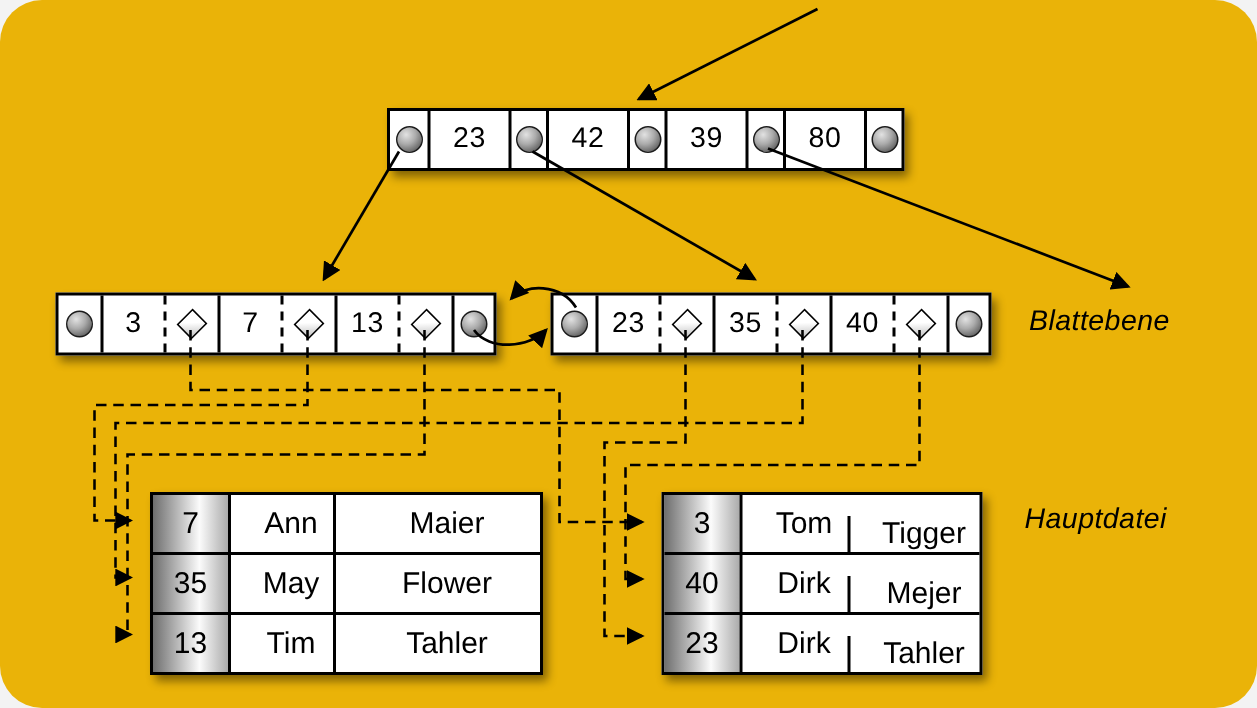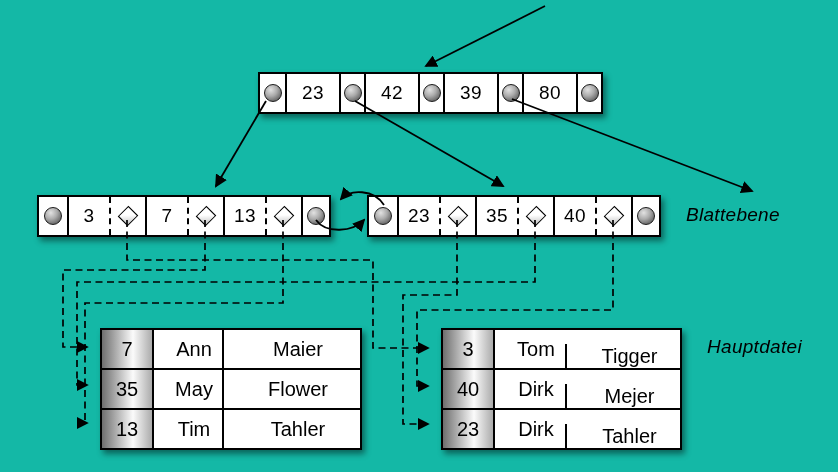--- a/index.html
+++ b/index.html
@@ -2,21 +2,21 @@
 <html><head>
 <meta charset="utf-8">
 <style>
   html,body{margin:0;padding:0;}
   body{
     width:838px;height:472px;
     background:#f3f3f3;
     font-family:"Liberation Sans", sans-serif;
     overflow:hidden;
   }
-  .canvas{position:relative;width:838px;height:472px;background:#14b8a6;}
+  .canvas{position:relative;width:838px;height:472px;background:#eab308;border-radius:28px;}
   .overlay{position:absolute;left:0;top:0;z-index:6;pointer-events:none;}
   .overlay path{fill:none;stroke:#000;}
   .overlay .solid{stroke-width:1.8;}
   .overlay .dashed{stroke-width:1.7;stroke-dasharray:7 4.5;}
 
   
   .node{
     position:absolute;z-index:3;
     display:inline-flex;align-items:stretch;
     background:#fff;border:2px solid #000;height:38px;
@@ -47,21 +47,21 @@
     border:2px solid #000;background:#fff;
     box-shadow:3px 4px 6px rgba(0,0,0,0.45);
   }
   .trow{display:flex;height:38px;}
   .trow + .trow{border-top:2px solid #000;}
   .tcell{display:flex;align-items:center;justify-content:center;
          font-size:20px;color:#000;box-sizing:border-box;}
   .tcell + .tcell{border-left:2px solid #000;padding-left:12px;}
   .keycol{background:linear-gradient(90deg,#6e6e6e 0%,#c4c4c4 38%,#fbfbfb 62%,#ababab 100%);}
   .lt .c1{width:50px;} .lt .c2{width:70px;} .lt .c3{width:138px;}
-  .rt .c1{width:50px;} .rt .c2{width:72px;} .rt .c3{width:115px;margin-top:14px;}
+  .rt .c1{width:50px;} .rt .c2{width:72px;} .rt .c3{width:88px;margin-top:14px;}
 
   
   .side-label{
     position:absolute;z-index:4;
     font-style:italic;font-size:19px;color:#000;
     letter-spacing:0.3px;white-space:nowrap;
   }
 </style>
 </head>
 <body>
@@ -204,15 +204,15 @@
       <div class="tcell c3">Mejer</div>
     </div>
     <div class="trow">
       <div class="tcell keycol c1">23</div>
       <div class="tcell c2">Dirk</div>
       <div class="tcell c3">Tahler</div>
     </div>
   </div>
 
   <div class="side-label" style="left:686px;top:204px;">Blattebene</div>
-  <div class="side-label" style="left:683px;top:336px;margin-left:24px;">Hauptdatei</div>
+  <div class="side-label" style="left:683px;top:336px;">Hauptdatei</div>
 
 </div>
 
 </body></html>

